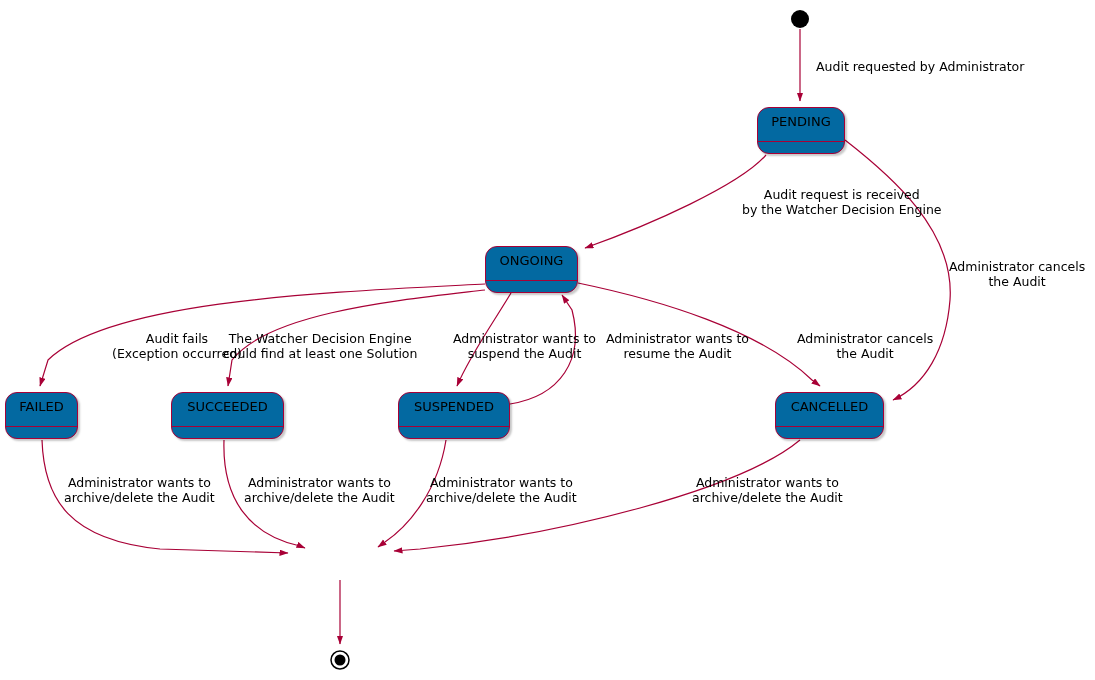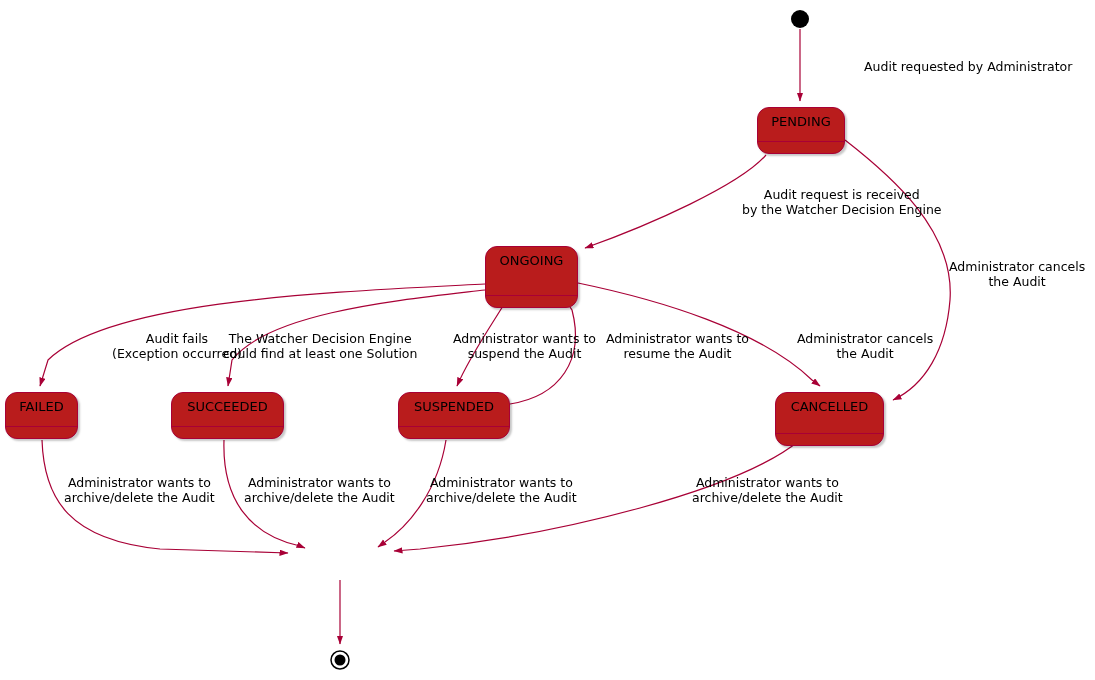--- a/index.html
+++ b/index.html
@@ -20,21 +20,21 @@
   svg.edges {
     position: absolute;
     left: 0;
     top: 0;
     width: 1095px;
     height: 680px;
   }
   .state-node {
     position: absolute;
     box-sizing: border-box;
-    background: #b91c1c;
+    background: #0369a1;
     border: 1.2px solid #a80036;
     border-radius: 12px;
     box-shadow: 2px 2px 2px rgba(0,0,0,0.22);
   }
   .state-title {
     position: absolute;
     left: 0;
     right: 0;
     top: 6px;
     text-align: center;
@@ -101,47 +101,47 @@
 
     <circle cx="340" cy="660" r="9" fill="#ffffff" stroke="#000000" stroke-width="1.5"></circle>
     <circle cx="340" cy="660" r="5.5" fill="#000000"></circle>
   </svg>
 
   <div class="state-node" style="left:757px; top:107px; width:88px; height:47px;">
     <div class="state-title">PENDING</div>
     <div class="state-divider"></div>
   </div>
 
-  <div class="state-node" style="left:485px; top:246px; width:93px; height:62px;">
+  <div class="state-node" style="left:485px; top:246px; width:93px; height:47px;">
     <div class="state-title">ONGOING</div>
     <div class="state-divider"></div>
   </div>
 
   <div class="state-node" style="left:5px; top:392px; width:73px; height:47px;">
     <div class="state-title">FAILED</div>
     <div class="state-divider"></div>
   </div>
 
   <div class="state-node" style="left:171px; top:392px; width:113px; height:47px;">
     <div class="state-title">SUCCEEDED</div>
     <div class="state-divider"></div>
   </div>
 
   <div class="state-node" style="left:398px; top:392px; width:112px; height:47px;">
     <div class="state-title">SUSPENDED</div>
     <div class="state-divider"></div>
   </div>
 
-  <div class="state-node" style="left:775px; top:392px; width:109px; height:54px;">
+  <div class="state-node" style="left:775px; top:392px; width:109px; height:47px;">
     <div class="state-title">CANCELLED</div>
     <div class="state-divider"></div>
   </div>
 
 
-  <div class="edge-label" style="left:840px; top:59px;padding-left:24px;">Audit requested by Administrator</div>
+  <div class="edge-label" style="left:792px; top:59px;padding-left:24px;">Audit requested by Administrator</div>
   <div class="edge-label" style="left:742px; top:187px;">Audit request is received
 by the Watcher Decision Engine</div>
   <div class="edge-label" style="left:949px; top:259px;">Administrator cancels
 the Audit</div>
   <div class="edge-label" style="left:80px; top:331px;margin-left:32px;">Audit fails
 (Exception occurred)</div>
   <div class="edge-label" style="left:223px; top:331px;">The Watcher Decision Engine
 could find at least one Solution</div>
   <div class="edge-label" style="left:453px; top:331px;">Administrator wants to
 suspend the Audit</div>

